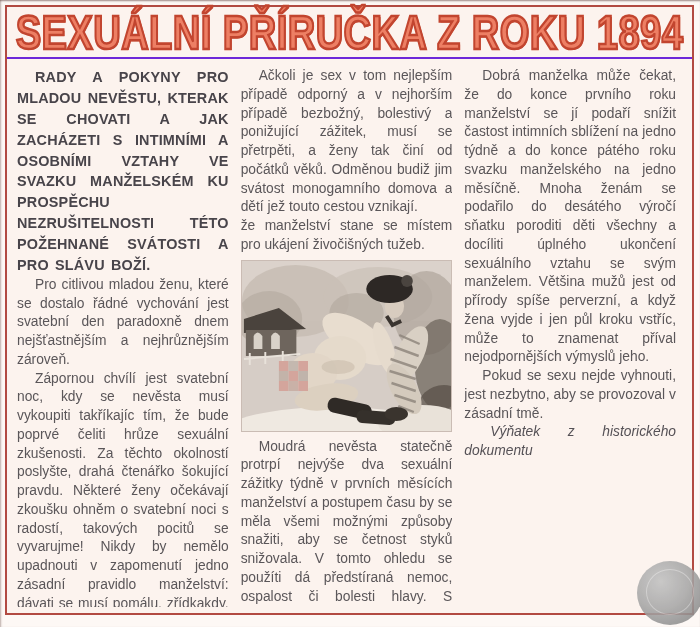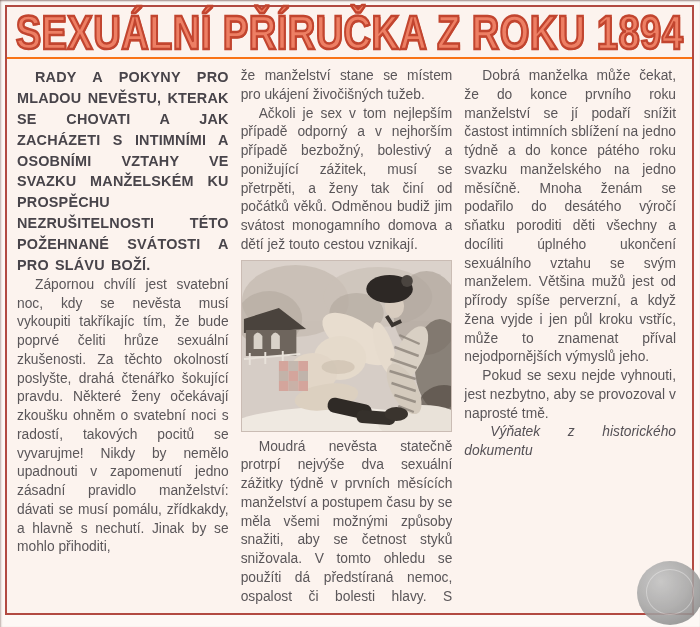--- a/index.html
+++ b/index.html
@@ -8,21 +8,21 @@
     background:#fdf8f5;overflow:hidden;
     font-family:"Liberation Sans",sans-serif;
     box-shadow: inset 0 2px 2px -1px rgba(80,50,45,.55), inset 2px 0 2px -1px rgba(80,50,45,.35);
   }
   .frame{
     position:absolute;left:5px;top:5px;right:6px;bottom:12px;
     border:2px solid #b24a42;background:#fcf3ee;
     box-sizing:border-box;
   }
   .title-row{
-    height:50px;border-bottom:2px solid #f97316;
+    height:50px;border-bottom:2px solid #6d28d9;
     display:flex;align-items:center;justify-content:center;overflow:visible;
   }
   .page-title{
     margin:0;white-space:nowrap;
     font-family:"Liberation Sans",sans-serif;
     font-weight:800;font-size:38px;letter-spacing:.5px;
     color:#ed7f64;
     -webkit-text-stroke:2px #c2452f;
     text-shadow:1px 1px 0 #c2452f;
     transform:scale(1.0,1.28);transform-origin:center;
@@ -70,26 +70,27 @@
   <div class="frame">
 
     <div class="title-row">
       <h1 class="page-title">SEXUÁLNÍ PŘÍRUČKA Z ROKU 1894</h1>
     </div>
 
     <div class="columns">
 
       <div class="col">
         <p class="intro">RADY A POKYNY PRO MLADOU NEVĚSTU, KTERAK SE CHOVATI A JAK ZACHÁZETI S INTIMNÍMI A OSOBNÍMI VZTAHY VE SVAZKU MANŽELSKÉM KU PROSPĚCHU NEZRUŠITELNOSTI TÉTO POŽEHNANÉ SVÁTOSTI A PRO SLÁVU BOŽÍ.</p>
+        <p class="para">Pro citlivou mladou ženu, které se dostalo řádné vychování jest svatební den paradoxně dnem nejšťastnějším a nejhrůznějším zároveň.</p>
         <p class="para">Zápornou chvílí jest svatební noc, kdy se nevěsta musí vykoupiti takříkajíc tím, že bude poprvé čeliti hrůze sexuální zkušenosti. Za těchto okolností poslyšte, drahá čtenářko šokující pravdu. Některé ženy očekávají zkoušku ohněm o svatební noci s radostí, takových pocitů se vyvarujme! Nikdy by nemělo upadnouti v zapomenutí jedno zásadní pravidlo manželství: dávati se musí pomálu, zřídkakdy, a hlavně s nechutí. Jinak by se mohlo přihoditi,</p>
       </div>
 
       <div class="col">
+        <p class="para">Ačkoli je sex v tom nejlepším případě odporný a v nejhorším případě bezbožný, bolestivý a ponižující zážitek, musí se přetrpěti, a ženy tak činí od počátků věků. Odměnou budiž jim svátost monogamního domova a dětí jež touto cestou vznikají.</p>
         <p class="para cont">že manželství stane se místem pro ukájení živočišných tužeb.</p>
-        <p class="para">Ačkoli je sex v tom nejlepším případě odporný a v nejhorším případě bezbožný, bolestivý a ponižující zážitek, musí se přetrpěti, a ženy tak činí od počátků věků. Odměnou budiž jim svátost monogamního domova a dětí jež touto cestou vznikají.</p>
 
         <div class="photo-wrap">
           <svg viewBox="0 0 216 170" preserveAspectRatio="none">
 
             <rect width="216" height="170" fill="#d6cdc6"></rect>
             <rect width="216" height="60" fill="#ddd5ce" opacity="0.6"></rect>
 
             <ellipse cx="55" cy="40" rx="55" ry="36" fill="#c6bcb2" opacity="0.8"></ellipse>
             <ellipse cx="28" cy="58" rx="34" ry="28" fill="#b2a99f" opacity="0.6"></ellipse>
             <ellipse cx="140" cy="36" rx="56" ry="30" fill="#cac0b6" opacity="0.7"></ellipse>
@@ -143,21 +144,21 @@
               <rect x="58" y="120" width="10" height="10" fill="#d4a39a"></rect>
             </g>
           </svg>
         </div>
 
         <p class="para">Moudrá nevěsta statečně protrpí nejvýše dva sexuální zážitky týdně v prvních měsících manželství a postupem času by se měla všemi možnými způsoby snažiti, aby se četnost styků snižovala. V tomto ohledu se použíti dá předstíraná nemoc, ospalost či bolesti hlavy. S úspěchem se setkávají ta-</p>
       </div>
 
       <div class="col">
         <p class="para">Dobrá manželka může čekat, že do konce prvního roku manželství se jí podaří snížit častost intimních sblížení na jedno týdně a do konce pátého roku svazku manželského na jedno měsíčně. Mnoha ženám se podařilo do desátého výročí sňatku poroditi děti všechny a docíliti úplného ukončení sexuálního vztahu se svým manželem. Většina mužů jest od přírody spíše perverzní, a když žena vyjde i jen půl kroku vstříc, může to znamenat příval nejodpornějších výmyslů jeho.</p>
-        <p class="para">Pokud se sexu nejde vyhnouti, jest nezbytno, aby se provozoval v naprosté tmě.</p>
+        <p class="para">Pokud se sexu nejde vyhnouti, jest nezbytno, aby se provozoval v zásadní tmě.</p>
         <p class="attribution">Výňatek z historického dokumentu</p>
       </div>
 
     </div>
   </div>
 
   <div class="watermark">
     <div class="ring"></div>
   </div>
 </div>

